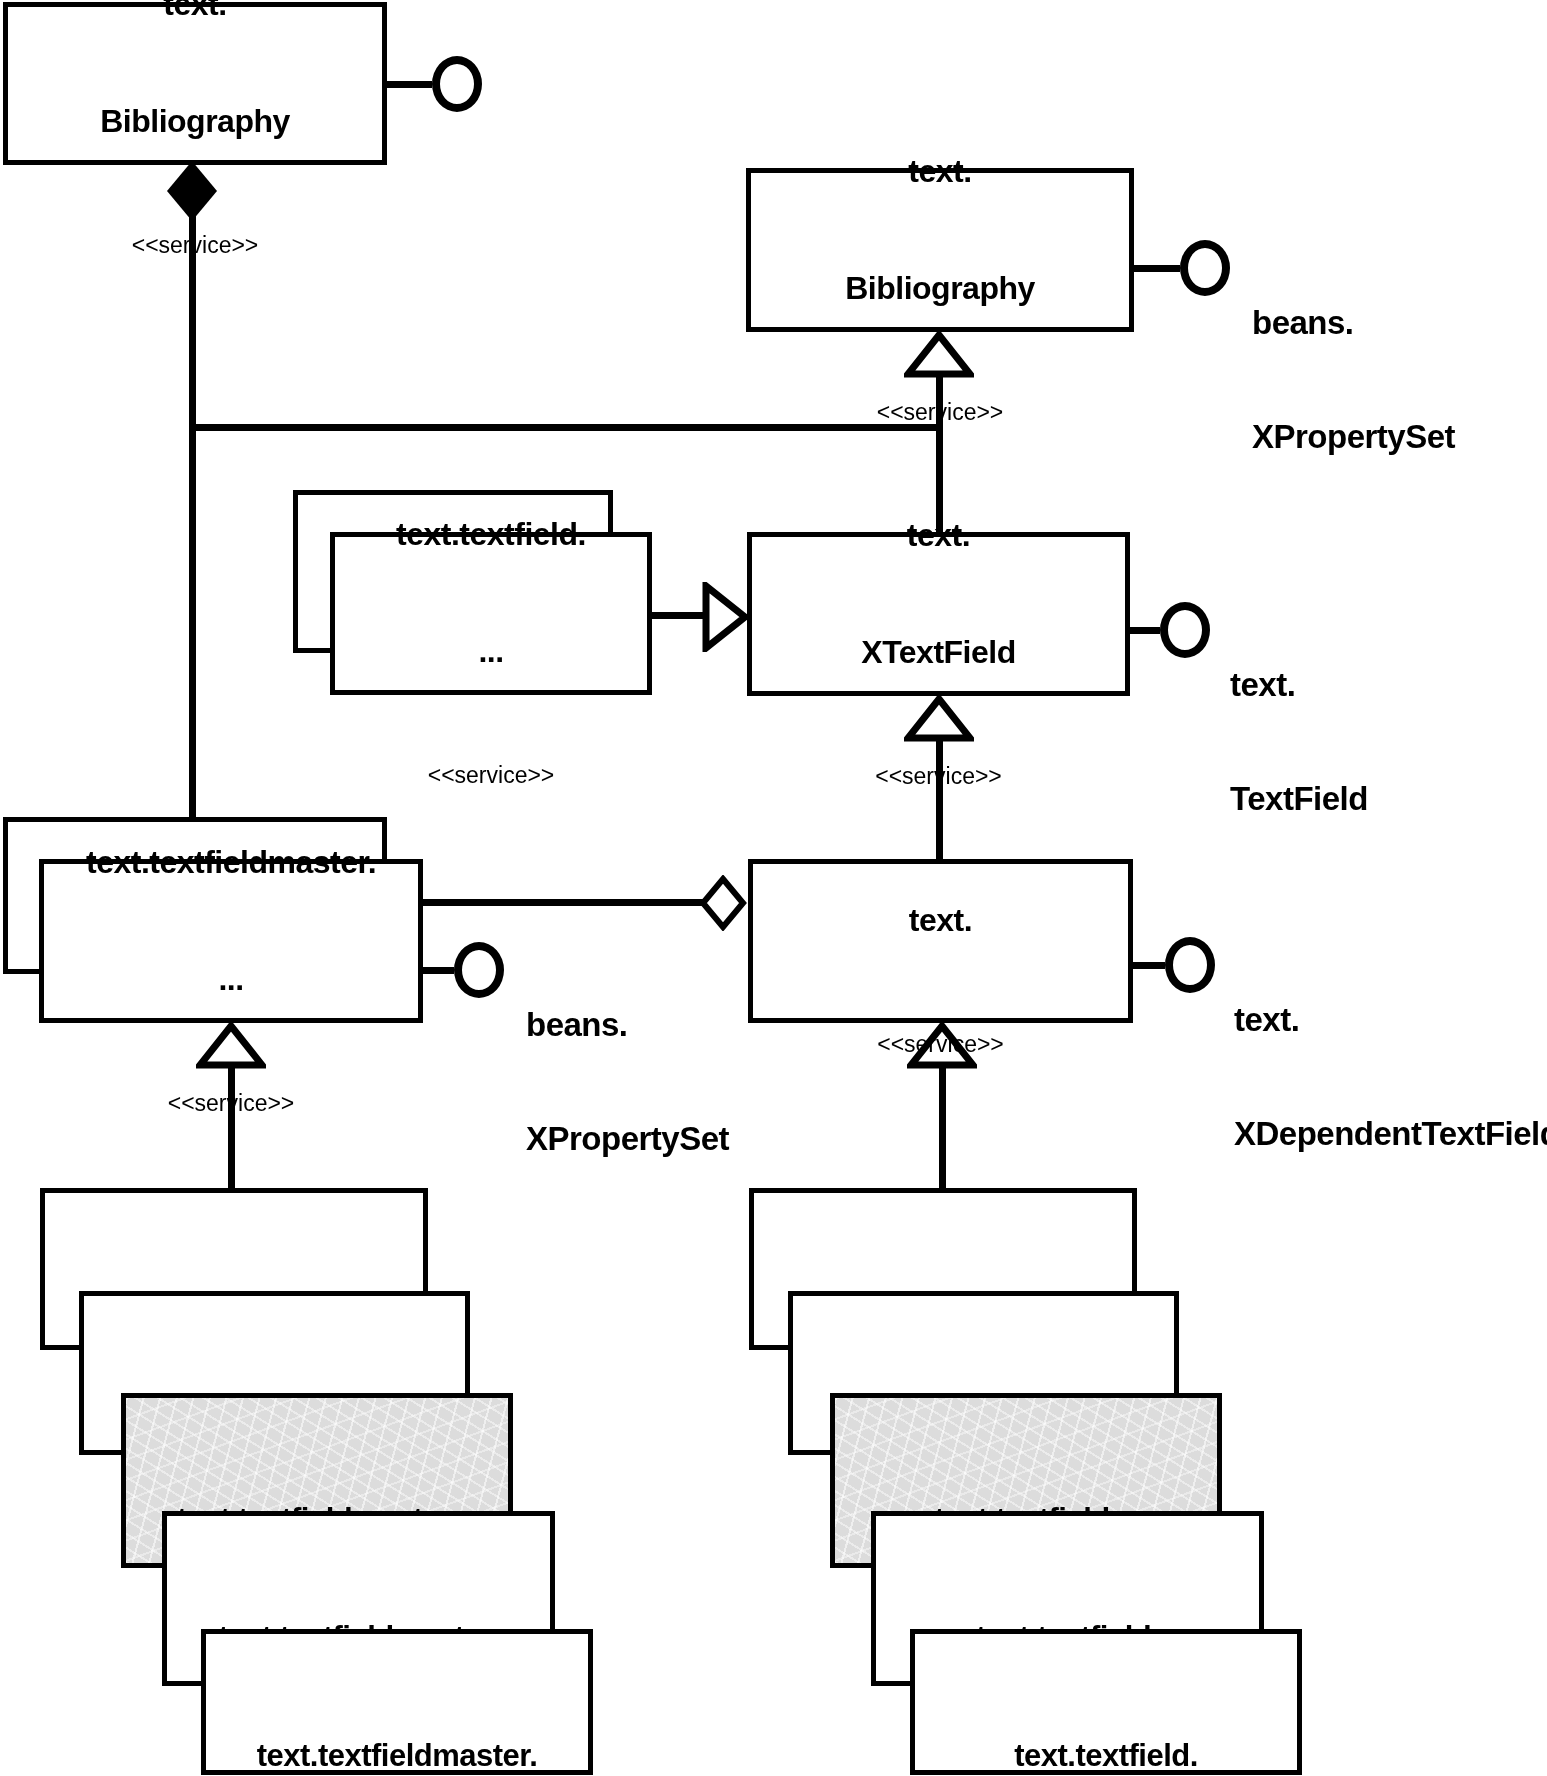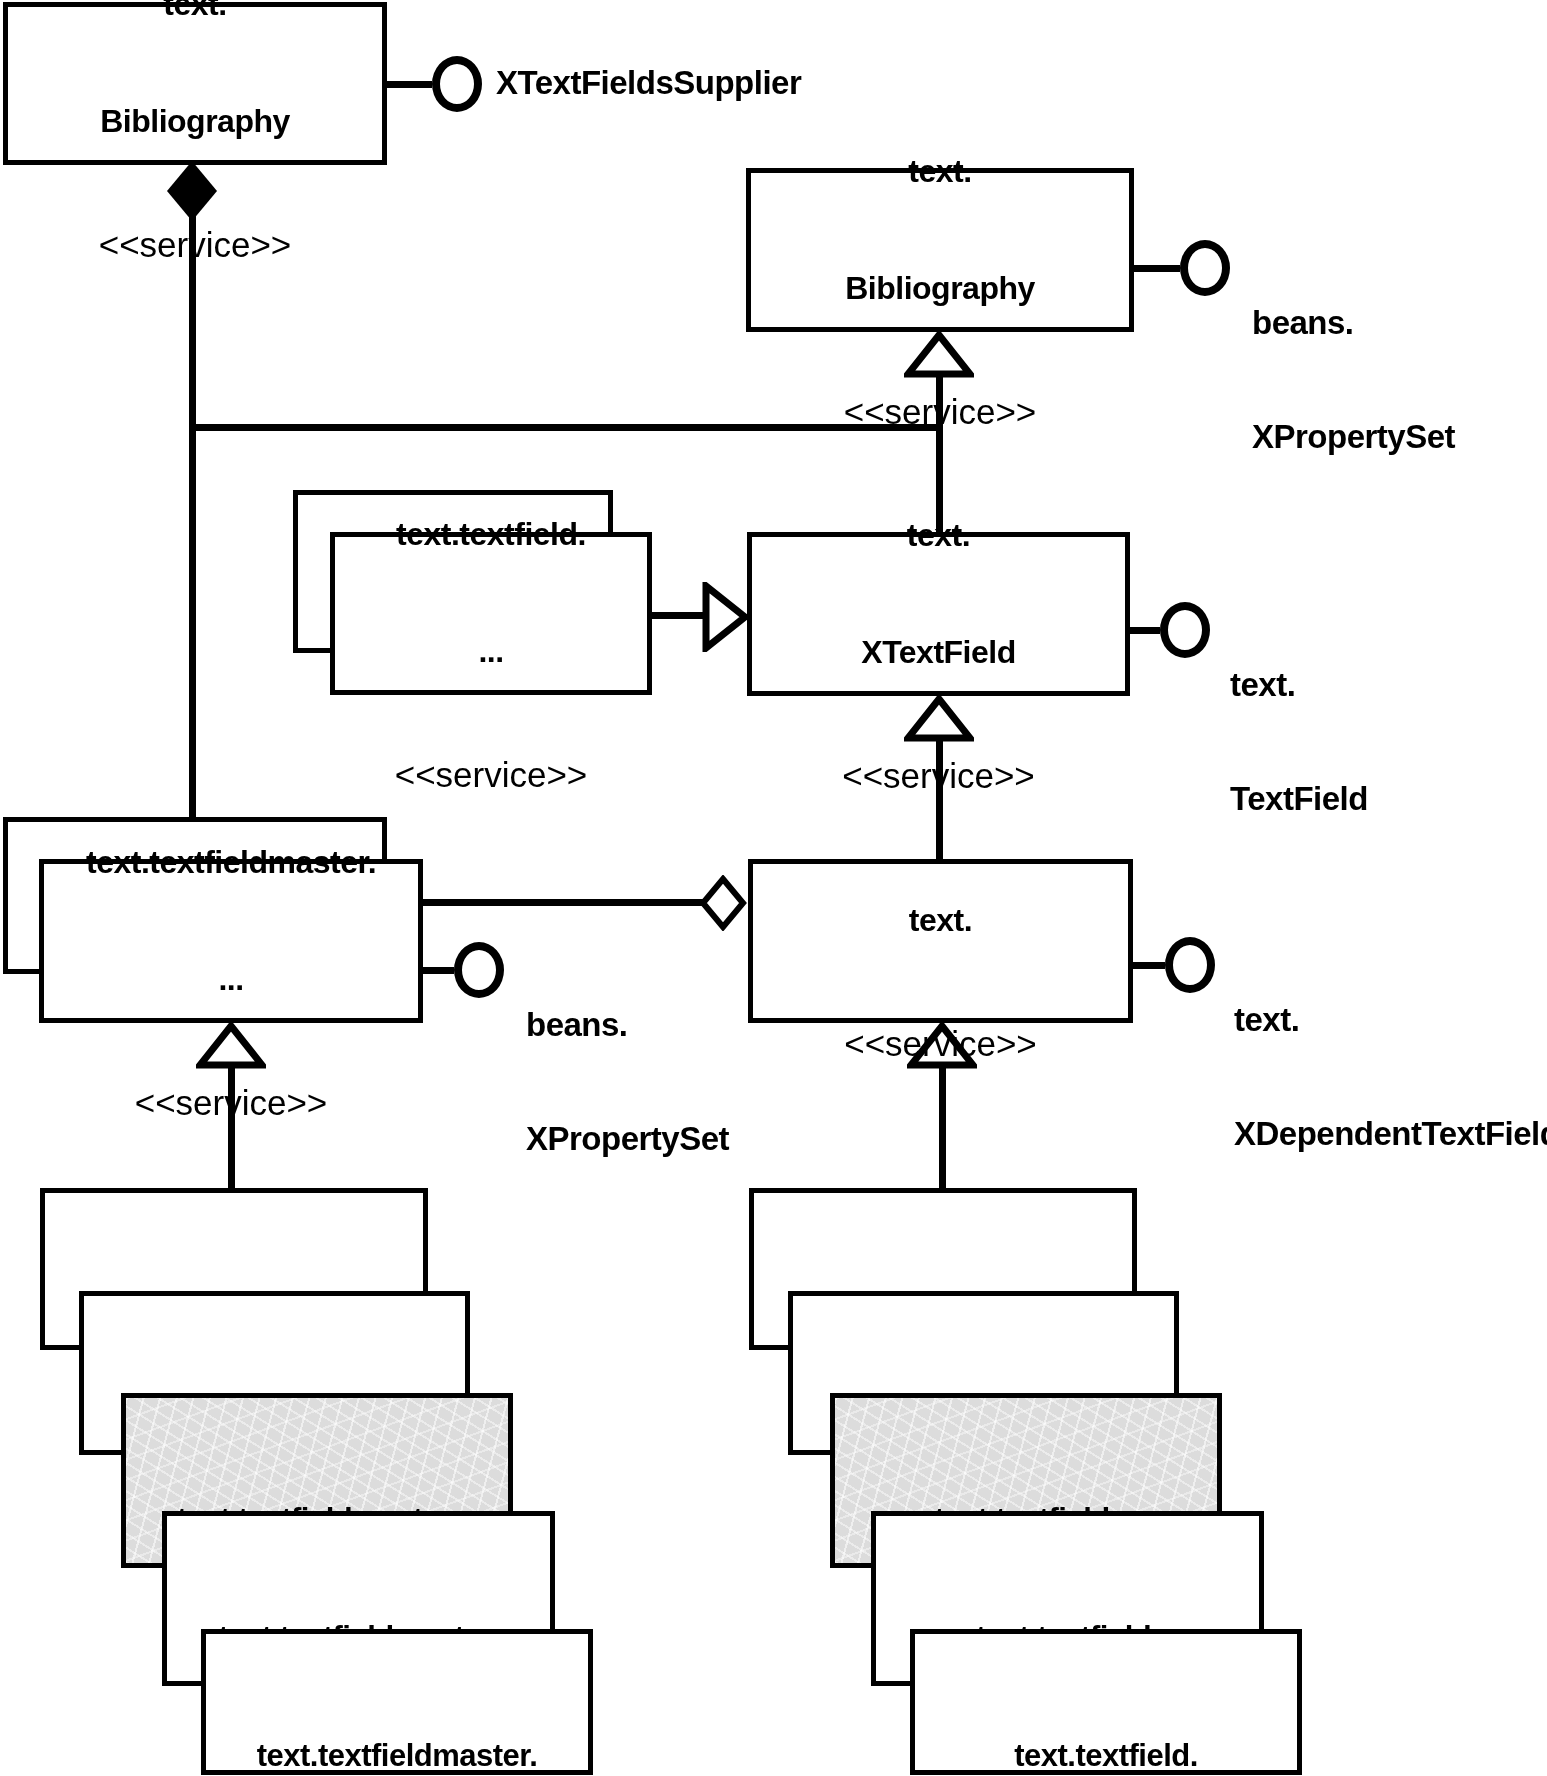--- a/index.html
+++ b/index.html
@@ -6,21 +6,21 @@
   #diagram{
     position:relative;width:1547px;height:1776px;background:#fff;overflow:hidden;
     font-family:"Liberation Sans", sans-serif;color:#000;
   }
   .box{
     position:absolute;border:5px solid #000;background:#fff;box-sizing:border-box;
     display:flex;flex-direction:column;align-items:center;justify-content:center;
     text-align:center;
   }
   .box .title{font-weight:bold;font-size:32px;line-height:39px;letter-spacing:-0.5px;white-space:pre;}
-  .box .stereo{font-size:35px;line-height:30px;margin-top:11px;font-weight:normal;}
+  .box .stereo{font-size:23px;line-height:30px;margin-top:11px;font-weight:normal;}
   .stackbox{justify-content:flex-start;padding-top:24px;}
   .stackbox .title{font-size:31px;line-height:39px;}
   .highlight{
     background-color:#dcdcdc;
     background-image:
       repeating-linear-gradient(105deg, rgba(255,255,255,.55) 0 2px, rgba(255,255,255,0) 2px 16px),
       repeating-linear-gradient(32deg,  rgba(255,255,255,.45) 0 2px, rgba(255,255,255,0) 2px 12px),
       repeating-linear-gradient(160deg, rgba(255,255,255,.40) 0 2px, rgba(255,255,255,0) 2px 19px);
   }
   .hline,.vline{position:absolute;background:#000;}
@@ -85,21 +85,20 @@
 
   <svg class="shape" style="left:907px;top:1021px;" width="70" height="48" viewBox="0 0 70 48">
       <polygon points="35,5 66,44 4,44" fill="#fff" stroke="#000" stroke-width="7"></polygon>
     </svg>
 
   <svg class="shape" style="left:701px;top:582px;" width="48" height="70" viewBox="0 0 48 70">
       <polygon points="5,4 44,35 5,66" fill="#fff" stroke="#000" stroke-width="7"></polygon>
     </svg>
 
   <div class="lollipop" style="left:432px;top:56px;"></div>
-  <div class="iface-label" style="left:496px;top:64px;">XTextFieldsSupplier</div>
 
   <div class="lollipop" style="left:1180px;top:240px;"></div>
   <div class="iface-label" style="left:1252px;top:228px;">
     <div>beans.</div>
     <div>XPropertySet</div>
   </div>
 
   <div class="lollipop" style="left:1160px;top:602px;"></div>
   <div class="iface-label" style="left:1230px;top:590px;">
     <div>text.</div>

